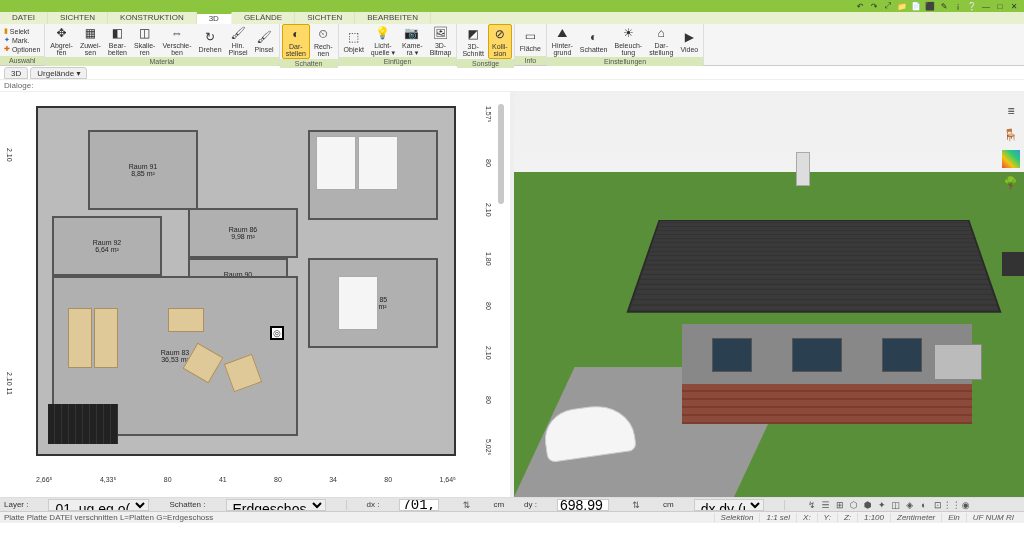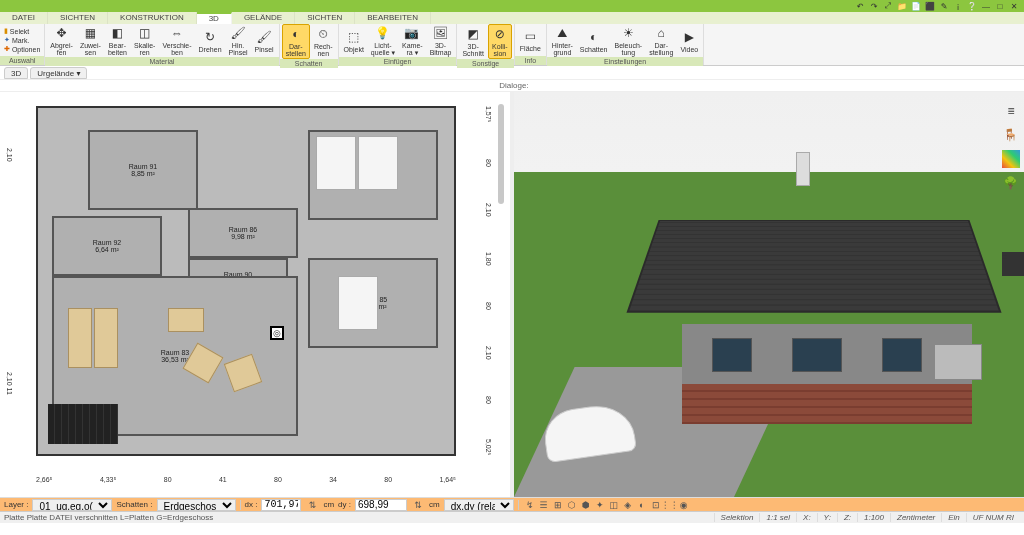--- a/index.html
+++ b/index.html
@@ -14,21 +14,21 @@
 .ribbon-group .tools { display: flex; flex: 1; align-items: center; padding: 0 2px; gap: 1px; }
 .ribbon-group .glabel { font-size: 7px; text-align: center; color: #555; background: #d8e8b8; padding: 1px 0; }
 .tool { display: flex; flex-direction: column; align-items: center; justify-content: center; padding: 1px 3px; cursor: pointer; border-radius: 2px; min-width: 24px; }
 .tool.active { background: #ffd966; border: 1px solid #d9a300; }
 .tool .ticon { width: 16px; height: 16px; display: flex; align-items: center; justify-content: center; font-size: 12px; }
 .tool .tlabel { font-size: 7px; text-align: center; line-height: 7px; margin-top: 1px; white-space: pre-line; }
 .smalltool { display: flex; flex-direction: column; gap: 1px; }
 .smalltool .row { display: flex; align-items: center; gap: 2px; font-size: 7px; padding: 0 2px; cursor: pointer; }
 .subtabs { height: 14px; background: #fff; display: flex; align-items: center; padding-left: 4px; border-bottom: 1px solid #eee; }
 .subtabs .stab { padding: 0 6px; font-size: 8px; border: 1px solid #ccc; border-top-left-radius: 3px; border-top-right-radius: 3px; background: #f0f0f0; margin-right: 2px; height: 12px; line-height: 12px; cursor: pointer; }
-.dialoge { height: 12px; font-size: 8px; padding-left: 4px; line-height: 12px; color: #666; border-bottom: 1px solid #eee; text-align: center; }
+.dialoge { height: 12px; font-size: 8px; padding-left: 4px; line-height: 12px; color: #666; border-bottom: 1px solid #eee; }
 .workspace { height: 405px; display: flex; background: #fff; position: relative; }
 .view2d { flex: 1; position: relative; background: #fff; }
 .view3d { flex: 1; position: relative; background: linear-gradient(#f0f0f0, #fafafa); border-left: 4px solid #eee; overflow: hidden; }
 .vtoolbar { position: absolute; right: 2px; top: 10px; width: 20px; display: flex; flex-direction: column; gap: 6px; }
 .vtoolbar .vbtn { width: 18px; height: 18px; display: flex; align-items: center; justify-content: center; font-size: 12px; cursor: pointer; }
 .floorplan { position: absolute; left: 36px; top: 14px; width: 420px; height: 350px; background: #bbb; border: 2px solid #333; }
 .room { position: absolute; background: #b0b0b0; border: 2px solid #555; display: flex; flex-direction: column; align-items: center; justify-content: center; font-size: 7px; color: #222; }
 .furn { position: absolute; background: #e0c998; border: 1px solid #aa9060; }
 .bed { background: #f5f5f5; border: 1px solid #aaa; }
 .dimlabel { position: absolute; font-size: 7px; color: #333; }
@@ -36,22 +36,22 @@
 .grass { position: absolute; left: 0; right: 0; bottom: 0; top: 80px; background: #5a8f3a; }
 .drive { position: absolute; left: 0; bottom: 0; width: 220px; height: 130px; background: #999; transform: skewX(-25deg); transform-origin: bottom; }
 .roof { position: absolute; left: 130px; top: 90px; width: 340px; height: 160px; background: #3a3a3a; transform: perspective(700px) rotateX(55deg); border: 2px solid #2a2a2a; background-image: repeating-linear-gradient(0deg, #333 0 2px, #3a3a3a 2px 8px); }
 .chimney { position: absolute; left: 282px; top: 60px; width: 14px; height: 34px; background: #ddd; border: 1px solid #aaa; }
 .wallupper { position: absolute; left: 168px; top: 232px; width: 290px; height: 60px; background: #888; }
 .wallbrick { position: absolute; left: 168px; top: 292px; width: 290px; height: 40px; background: #8b4a3a; background-image: repeating-linear-gradient(0deg, #7a3d30 0 2px, #8b4a3a 2px 8px); }
 .window { position: absolute; background: #2a4050; border: 1px solid #555; }
 .car { position: absolute; left: 30px; bottom: 40px; width: 90px; height: 50px; background: #f5f5f5; border-radius: 35% 45% 8px 8px / 60% 70% 8px 8px; border: 1px solid #ccc; transform: rotate(-8deg); }
 .balcony { position: absolute; left: 420px; top: 252px; width: 48px; height: 36px; background: #bbb; border: 1px solid #888; }
 .menuexpand { position: absolute; right: 0; top: 160px; width: 22px; height: 24px; background: #333; cursor: pointer; }
-.coordbar { height: 14px; background: #fdba74; border-top: 1px solid #ddd; display: flex; align-items: center; font-size: 8px; padding: 0 4px; gap: 4px; }
-.coordbar input, .coordbar select { font-size: 10px; height: 12px; border: 1px solid #ccc; padding: 0 2px; }
+.coordbar { height: 14px; background: #e5e5e5; border-top: 1px solid #ddd; display: flex; align-items: center; font-size: 8px; padding: 0 4px; gap: 20px; }
+.coordbar input, .coordbar select { font-size: 14px; height: 12px; border: 1px solid #ccc; padding: 0 2px; }
 .coordbar .sp { width: 1px; height: 10px; background: #ccc; }
 .coordbar .cbtn { width: 14px; height: 12px; display: inline-flex; align-items: center; justify-content: center; cursor: pointer; font-size: 9px; color: #555; }
 .statusbar { height: 12px; background: #f0f0f0; border-top: 1px solid #ccc; display: flex; align-items: center; font-size: 8px; padding: 0 4px; color: #555; }
 .statusbar .fill { flex: 1; }
 .statusbar .cell { padding: 0 6px; border-left: 1px solid #ddd; font-style: italic; }
 .solar { position: absolute; left: 10px; bottom: 10px; width: 70px; height: 40px; background: #333; background-image: repeating-linear-gradient(90deg,#222 0 6px,#333 6px 7px),repeating-linear-gradient(0deg,#222 0 6px,#333 6px 7px); }
 </style>
 </head>
 <body>
 

